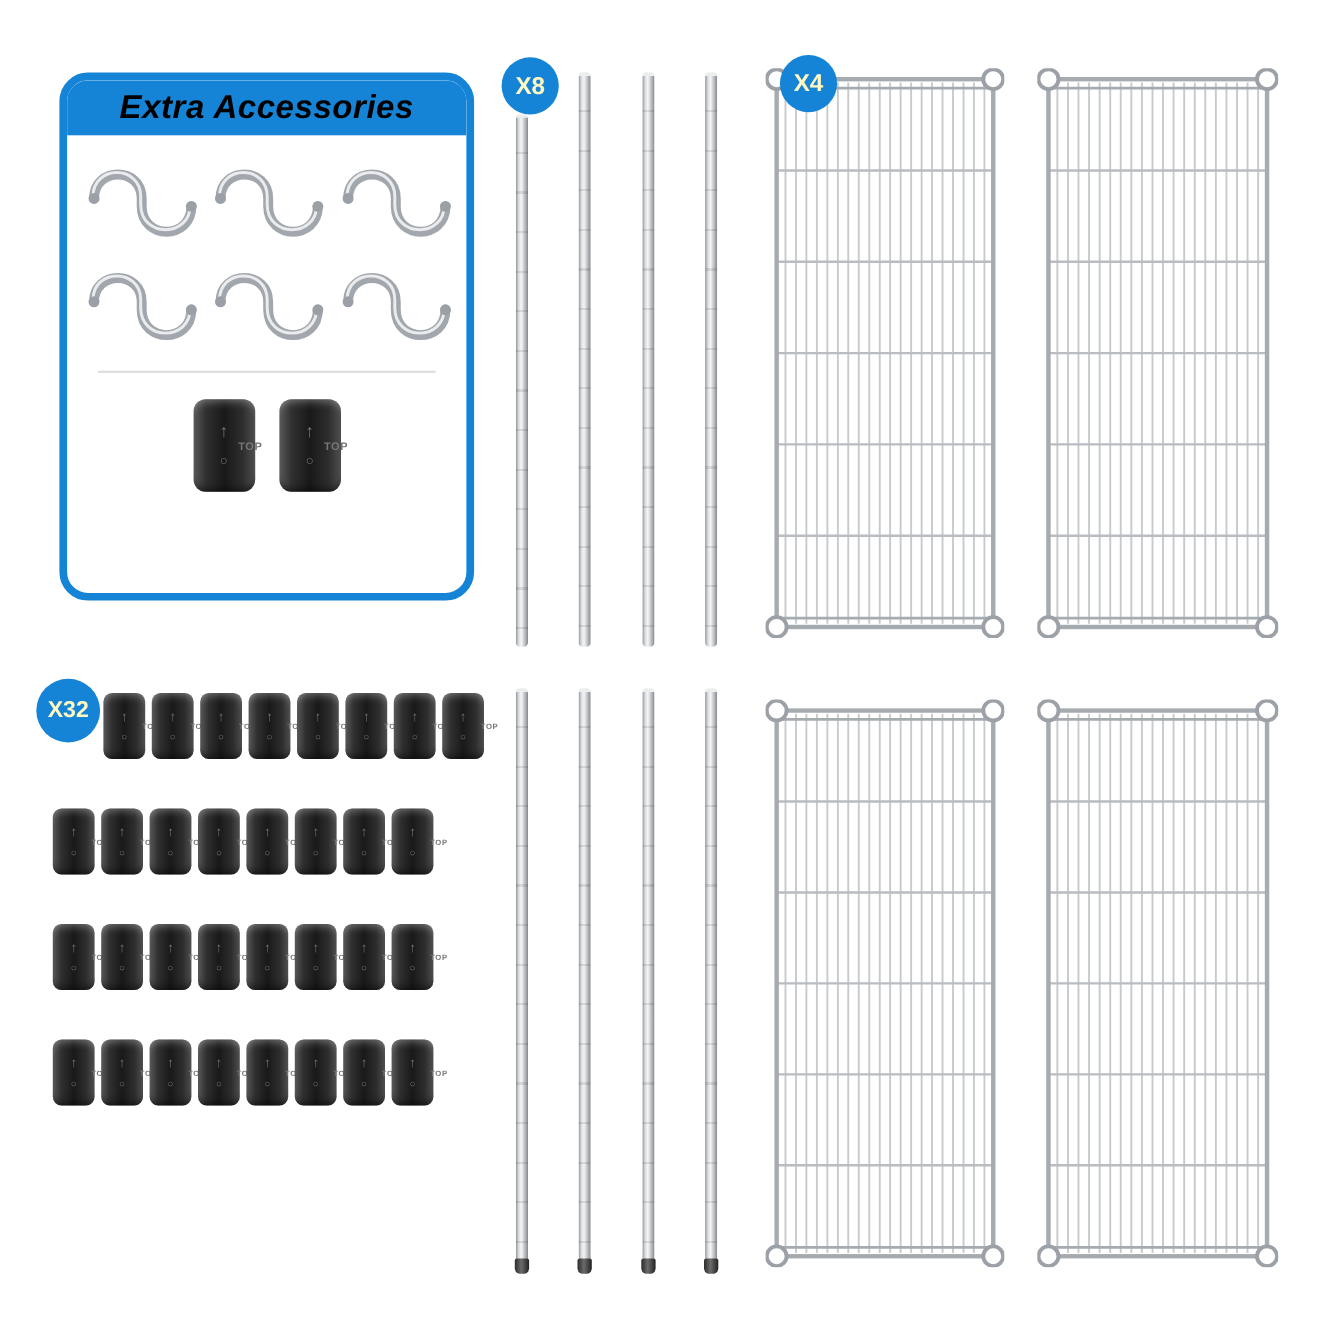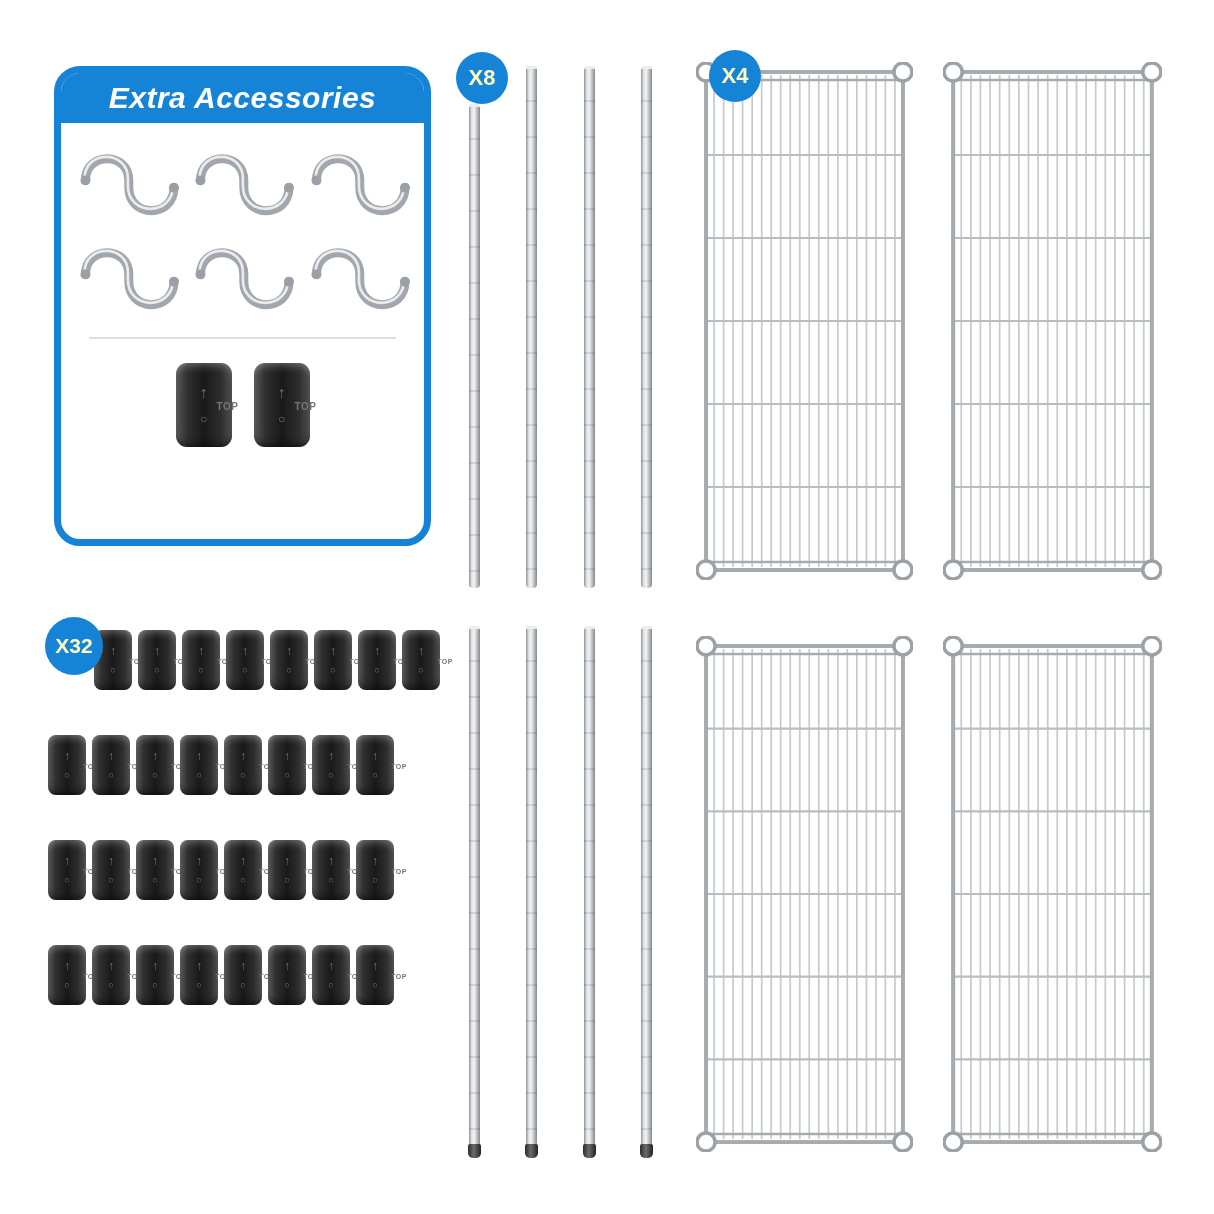--- a/index.html
+++ b/index.html
@@ -8,21 +8,21 @@
     font-family:"Liberation Sans",sans-serif;
   }
 
   
   .acc-panel{
     position:absolute;left:54px;top:66px;width:377px;height:480px;
     background:#fff;border:7px solid var(--accent,#1583d6);
     border-radius:26px;overflow:hidden;box-sizing:border-box;
   }
   .acc-header{height:50px;background:var(--accent,#1583d6);display:flex;align-items:center;justify-content:center;}
-  .acc-title{color:#ffffff;font-size:30px;font-weight:bold;font-style:italic;letter-spacing:.5px;}
+  .acc-title{color:#000000;font-size:30px;font-weight:bold;font-style:italic;letter-spacing:.5px;}
   .hooks-grid{display:grid;grid-template-columns:repeat(3,1fr);justify-items:center;align-items:center;padding:14px 8px 0;row-gap:0;}
   .hook{width:112px;height:94px;}
   .hook-base{fill:none;stroke:#a2a7ad;stroke-width:10;stroke-linecap:round;}
   .hook-shine{fill:none;stroke:#e9ebed;stroke-width:3;stroke-linecap:round;transform:translate(-1px,-2px);}
   .hook-ball{fill:#9aa0a6;}
   .acc-divider{height:0;border-top:2px solid #dedede;margin:12px 28px 0;}
   .acc-clips{display:flex;justify-content:center;gap:22px;margin-top:24px;}
 
   
   .clip{
@@ -41,21 +41,21 @@
   .clip--lg .c-ring{font-size:12px;}
 
   
   .badge{
     position:absolute;width:52px;height:52px;border-radius:50%;
     background:var(--accent,#1583d6);color:#fef9c3;font-weight:bold;font-size:22px;
     display:flex;align-items:center;justify-content:center;z-index:5;
   }
   #badge-poles{left:456px;top:52px;}
   #badge-shelves{left:709px;top:50px;}
-  #badge-clips{left:45px;top:617px;width:58px;height:58px;font-size:21px;}
+  #badge-clips{left:33px;top:617px;width:58px;height:58px;font-size:21px;}
 
   
   .poles{position:absolute;display:flex;justify-content:space-between;}
   .poles-top{left:469px;top:66px;width:183px;height:522px;}
   .poles-bottom{left:469px;top:626px;width:183px;height:532px;}
   .pole{
     width:11px;border-radius:4px;position:relative;
     background:
       repeating-linear-gradient(180deg, rgba(0,0,0,0) 0px, rgba(0,0,0,0) 34px, rgba(0,0,0,.10) 34px, rgba(0,0,0,.10) 36px),
       linear-gradient(90deg,#8e9398 0%,#d8dbde 22%,#f5f6f7 45%,#c3c7ca 70%,#85898e 100%);

